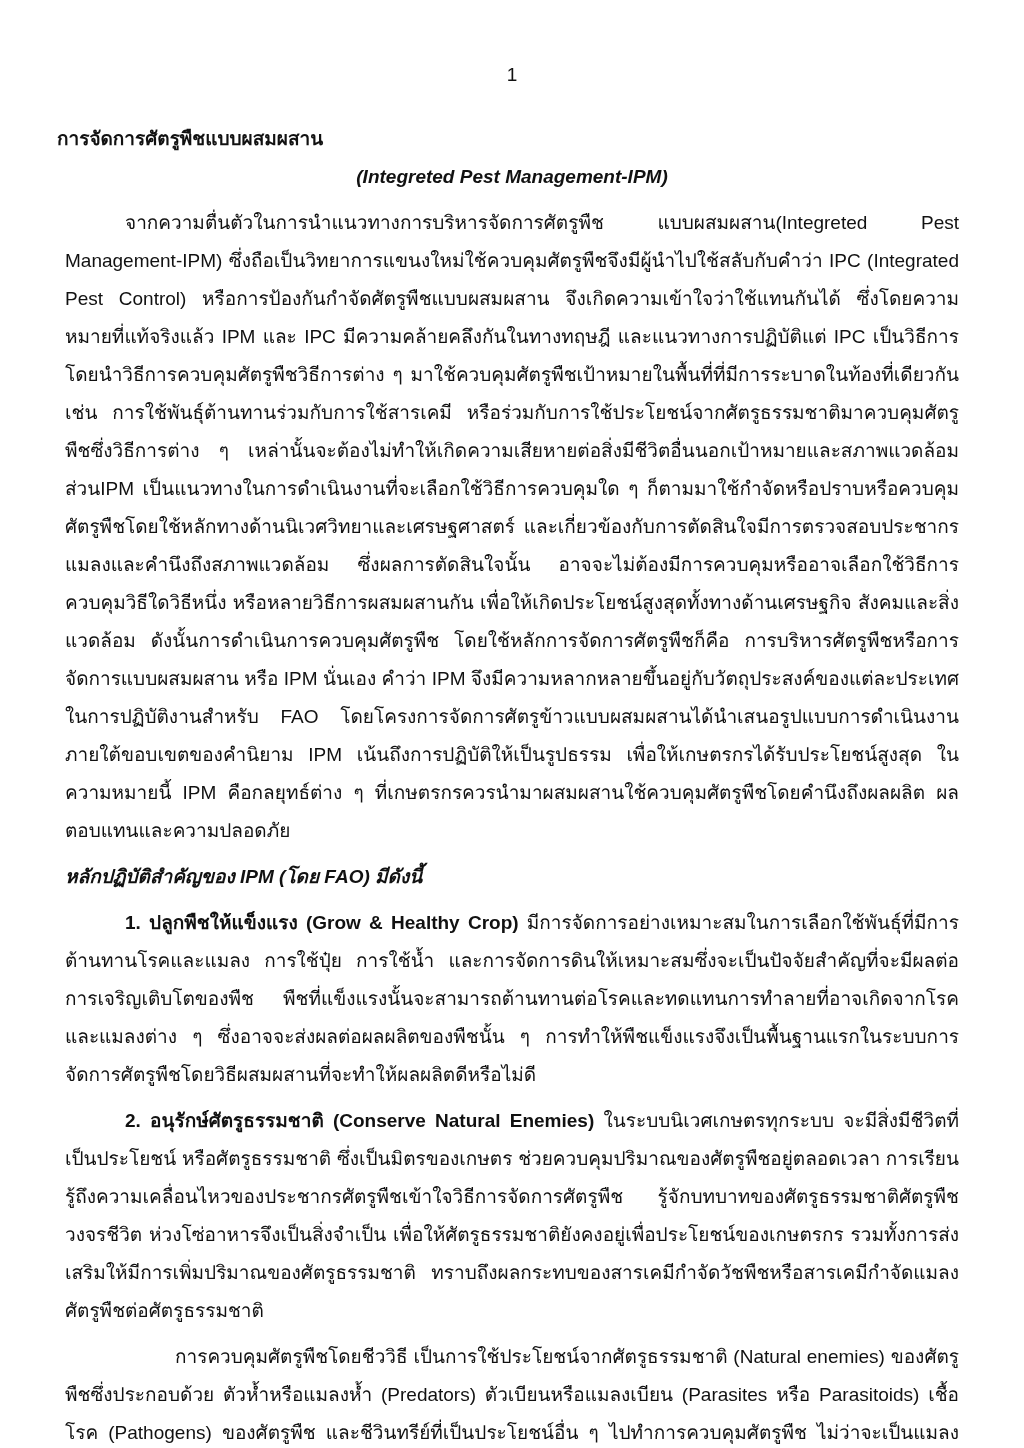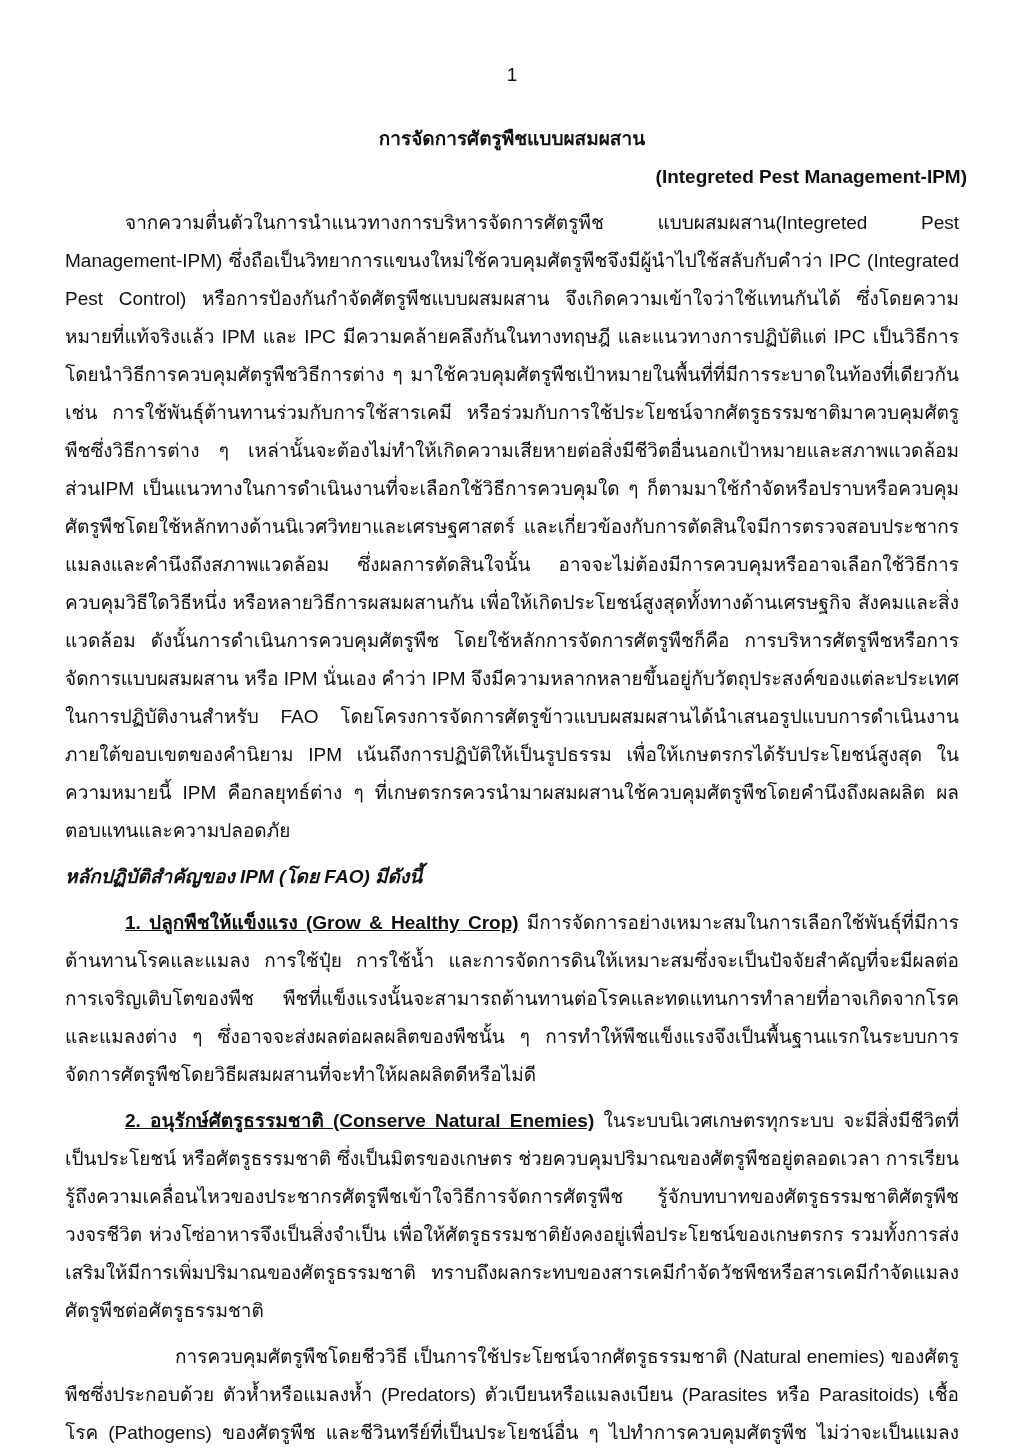--- a/index.html
+++ b/index.html
@@ -20,31 +20,32 @@
     box-sizing: border-box;
     padding: 56px 57px 0 57px;
     overflow: hidden;
   }
   .page-number {
     text-align: center;
     line-height: 38px;
   }
   .doc-title {
     margin: 26px 0 0 0;
-    text-align: center;
+    text-align: left;
     font-size: 19px;
     font-weight: bold;
     line-height: 38px;
   }
   .doc-subtitle {
     margin: 0;
-    text-align: right;
+    text-align: center;
     font-size: 19px;
     font-weight: bold;
     line-height: 38px;
+    font-style: italic;
   }
   p.para {
     margin: 8px;
     text-align: justify;
   }
   .p-intro {
     margin-top: 26px;
     text-indent: 60px;
   }
   .section-heading {
@@ -60,21 +61,20 @@
   .p-bio {
     margin-top: 0;
     text-indent: 110px;
   }
   .p-enemies {
     margin-top: 0;
     text-indent: 60px;
   }
   .lead {
     font-weight: bold;
-    text-decoration: underline;
   }
 </style>
 </head>
 <body>
 
 <div class="page">
 
   <div class="page-number">1</div>
 
   <h1 class="doc-title">การจัดการศัตรูพืชแบบผสมผสาน</h1>

